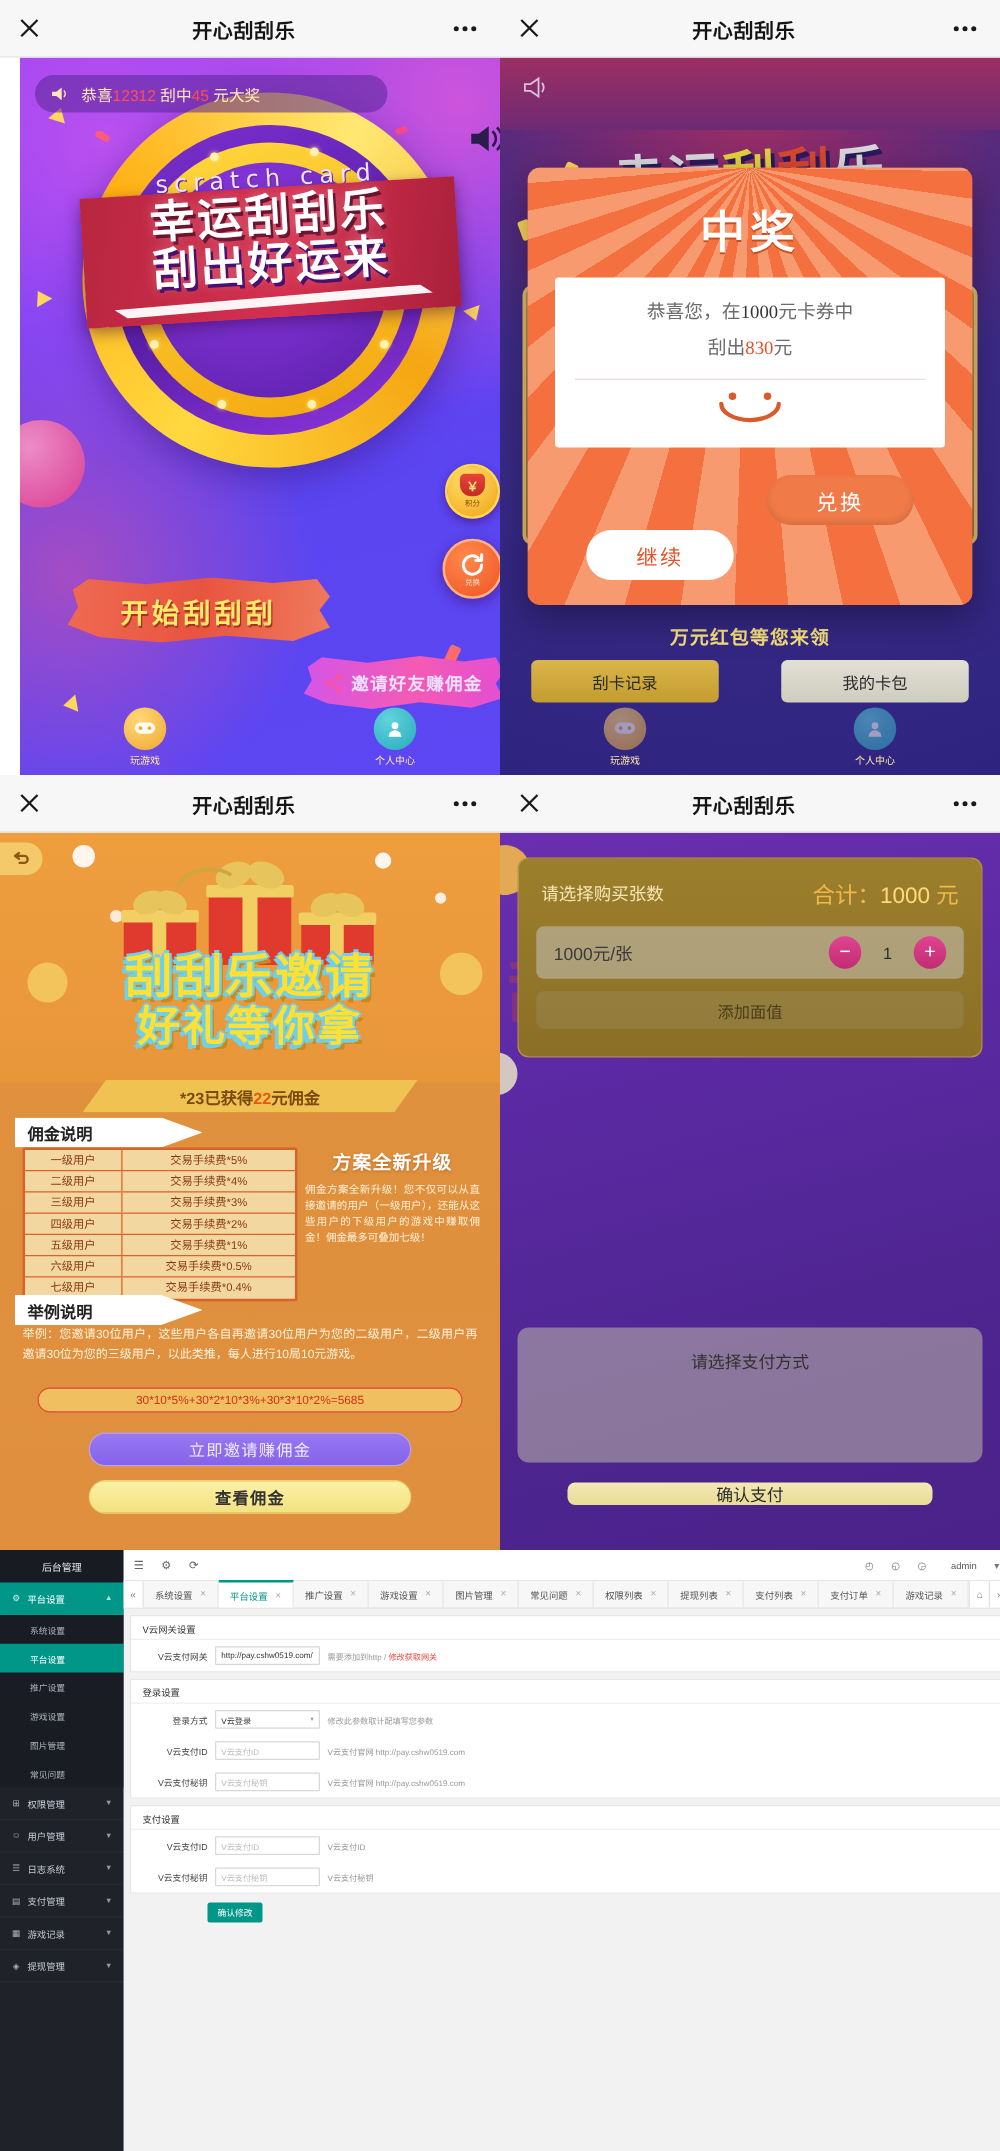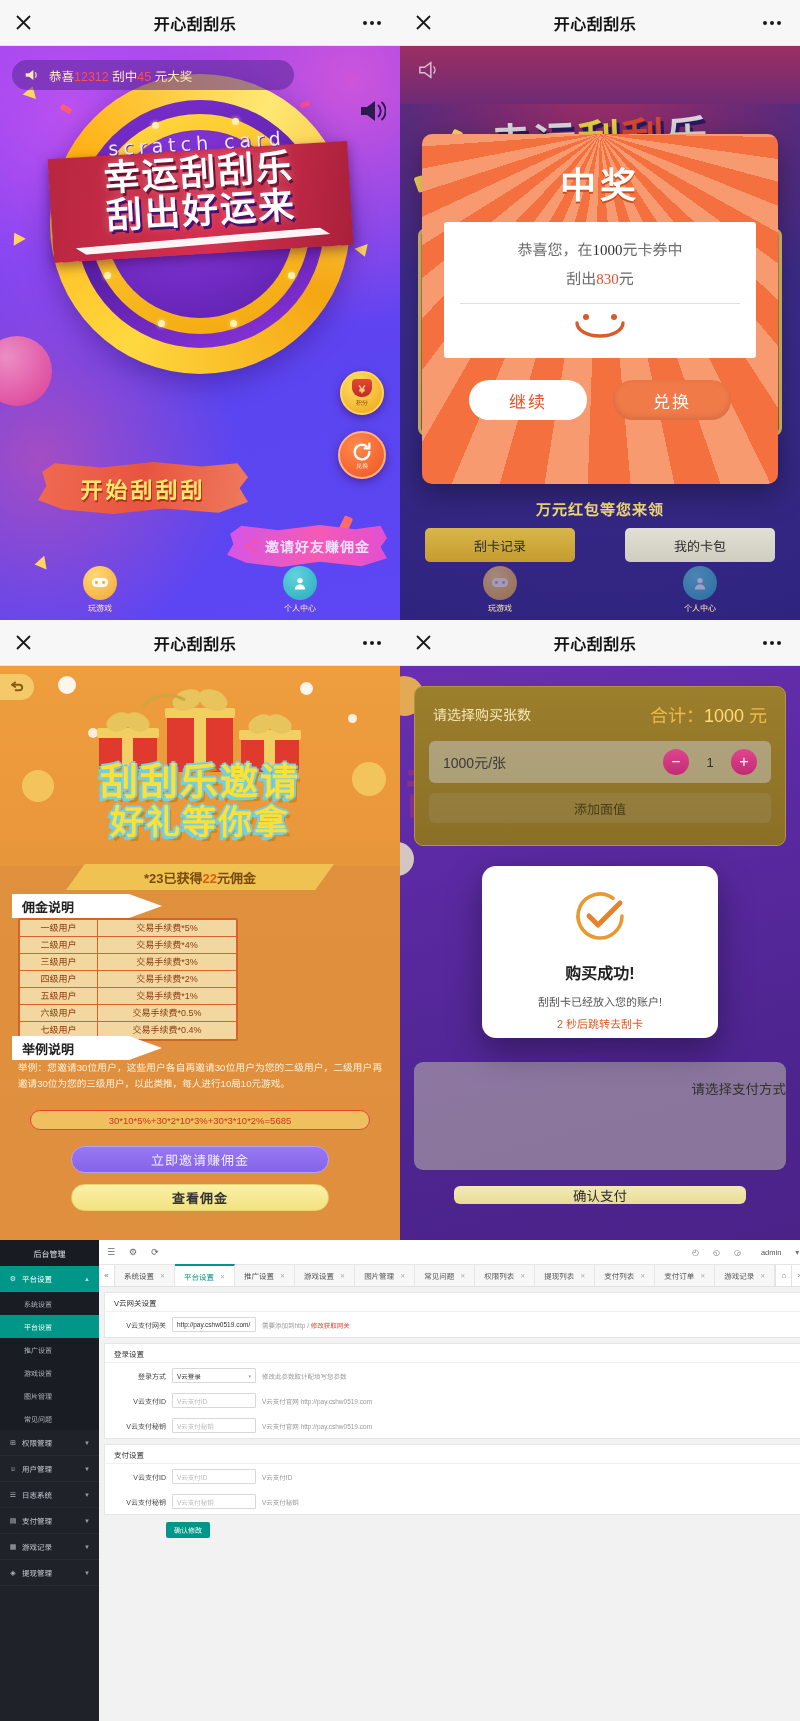--- a/index.html
+++ b/index.html
@@ -20,21 +20,21 @@
     border-bottom:1px solid #e6e6e6; }
   .nav-close { width:46px; display:flex; align-items:center; justify-content:center;
     font-size:22px; color:#1a1a1a; line-height:1; font-weight:300; }
   .nav-close svg { display:block; }
   .nav-title { flex:1; text-align:center; font-size:16px; font-weight:600; color:#141414;
     letter-spacing:.5px; }
   .nav-more { width:56px; display:flex; align-items:center; justify-content:center; gap:3px; }
   .nav-more i { width:4px; height:4px; border-radius:50%; background:#1a1a1a; display:block; }
 
   
-  .p1 .stage { position:absolute; left:0; top:46px; width:400px; height:574px;
+  .p1 .stage { position:absolute; left:16px; top:46px; width:400px; height:574px;
     background:
       radial-gradient(circle at 18% 12%, rgba(198,84,240,.85) 0%, rgba(198,84,240,0) 42%),
       radial-gradient(circle at 88% 6%, rgba(233,92,212,.75) 0%, rgba(233,92,212,0) 38%),
       radial-gradient(circle at 10% 72%, rgba(255,86,140,.45) 0%, rgba(255,86,140,0) 36%),
       linear-gradient(168deg,#8b3ef0 0%,#6d3ff2 30%,#5a45f0 62%,#5d46f3 100%);
     overflow:hidden; }
   .confetti { position:absolute; pointer-events:none; }
   .tri { width:0;height:0; border-left:7px solid transparent;border-right:7px solid transparent; }
   .marquee { position:absolute; left:12px; top:14px; width:282px; height:30px;
     border-radius:15px; background:rgba(88,38,150,.55);
@@ -145,21 +145,21 @@
   .modal .mbox { margin:14px 22px 0; background:#fff; border-radius:3px; padding:14px 10px 16px; }
   .modal .mline { text-align:center; font-size:15px; color:#6b6b6b; line-height:1.9;
     font-family:"Liberation Serif",serif; }
   .modal .mline b { color:#333; font-weight:normal; }
   .modal .mline .hl { color:#e2522a; }
   .modal .mdiv { height:1px; background:#f0d9d0; margin:10px 6px 8px; }
   .modal .smiley { display:block; margin:0 auto; }
   .modal .mbtns { display:flex; justify-content:center; gap:26px; margin-top:22px; }
   .modal .mbtn { width:118px; height:40px; border-radius:20px; display:flex;
     align-items:center; justify-content:center; font-size:17px; letter-spacing:2px; }
-  .modal .mbtn.light { background:#fff; color:#e2522a; }
+  .modal .mbtn.light { background:#fff; color:#e2522a;margin-top:44px; }
   .modal .mbtn.solid { background:#f07a48; color:#fff; box-shadow:inset 0 -2px 6px rgba(0,0,0,.12); }
 
   .p2 .botbtns { position:absolute; left:0; top:482px; width:100%;
     display:flex; justify-content:space-around; z-index:12; }
   .p2 .bb { width:150px; height:34px; border-radius:5px; display:flex;
     align-items:center; justify-content:center; font-size:13px; color:#2b2b2b; }
   .p2 .bb.gold { background:linear-gradient(#d9b64a,#c49c2f); }
   .p2 .bb.grey { background:linear-gradient(#e2e0d4,#cfcdc0); }
 
   
@@ -249,21 +249,21 @@
   .succ { position:absolute; left:82px; top:200px; width:236px; height:172px;
     background:#fff; border-radius:14px; z-index:40;
     box-shadow:0 12px 34px rgba(0,0,0,.35); text-align:center; padding-top:22px; }
   .succ .stick { width:56px; height:56px; margin:0 auto; }
   .succ .s1 { font-size:16px; font-weight:bold; color:#222; margin-top:12px; }
   .succ .s2 { font-size:11px; color:#555; margin-top:9px; }
   .succ .s3 { font-size:11px; color:#e05a2b; margin-top:6px; }
 
   .paybox { position:absolute; left:14px; top:396px; width:372px; height:108px;
     border-radius:9px; background:rgba(190,186,170,.55); z-index:3; }
-  .paybox .ptitle { text-align:right; font-size:13.5px; color:#33312c; margin-top:16px; }
+  .paybox .ptitle { text-align:center; font-size:13.5px; color:#33312c; margin-top:16px; }
   .payopts { display:flex; justify-content:center; gap:18px; margin-top:12px; }
   .payopt { width:152px; height:42px; border-radius:21px; background:#fff;
     display:flex; align-items:center; justify-content:center; gap:8px; }
   .payopt .wxdot { width:20px; height:20px; border-radius:50%; background:#09bb07;
     display:flex; align-items:center; justify-content:center; }
   .payopt .ptext { font-size:12.5px; color:#2b2b2b; }
   .payopt.bal { flex-direction:column; gap:1px; }
   .payopt.bal .b1 { font-size:11.5px; color:#2b2b2b; }
   .payopt.bal .b2 { font-size:11.5px; color:#c0392b; }
   .confirm { position:absolute; left:54px; top:520px; width:292px; height:18px;
@@ -627,20 +627,24 @@
         <div class="row">
             <div class="c1">六级用户</div>
             <div class="c2">交易手续费*0.5%</div>
           </div>
         <div class="row">
             <div class="c1">七级用户</div>
             <div class="c2">交易手续费*0.4%</div>
           </div>
       </div>
 
+      <div class="pbox">
+        <div class="pt">方案全新升级</div>
+        <div class="pd">佣金方案全新升级！您不仅可以从直接邀请的用户（一级用户），还能从这些用户的下级用户的游戏中赚取佣金！佣金最多可叠加七级！</div>
+      </div>
 
       <div class="sechdr" style="top:370px;">
         <span>举例说明</span>
       </div>
 
       <div class="exbody">举例：您邀请30位用户，这些用户各自再邀请30位用户为您的二级用户，二级用户再邀请30位为您的三级用户，以此类推，每人进行10局10元游戏。</div>
 
       <div class="formula">
         <span>30*10*5%+30*2*10*3%+30*3*10*2%=5685</span>
       </div>
@@ -684,29 +688,20 @@
             <div class="sbtn">−</div>
             <div class="sval">1</div>
             <div class="sbtn">+</div>
           </div>
         </div>
         <div class="addrow">
           <span>添加面值</span>
         </div>
       </div>
 
-      <div class="succ">
-        <svg class="stick" viewBox="0 0 56 56">
-          <path d="M50 28a22 22 0 11-9-17.8" stroke="#e89a32" stroke-width="3.6" fill="none" stroke-linecap="round"></path>
-          <path d="M17 28l9 9 22-22" stroke="#e8822a" stroke-width="5" fill="none" stroke-linecap="round" stroke-linejoin="round"></path>
-        </svg>
-        <div class="s1">购买成功!</div>
-        <div class="s2">刮刮卡已经放入您的账户!</div>
-        <div class="s3">2 秒后跳转去刮卡</div>
-      </div>
 
       <div class="paybox">
         <div class="ptitle">请选择支付方式</div>
       </div>
 
       <div class="confirm">确认支付</div>
     </div>
   </div>
 </div>
 

